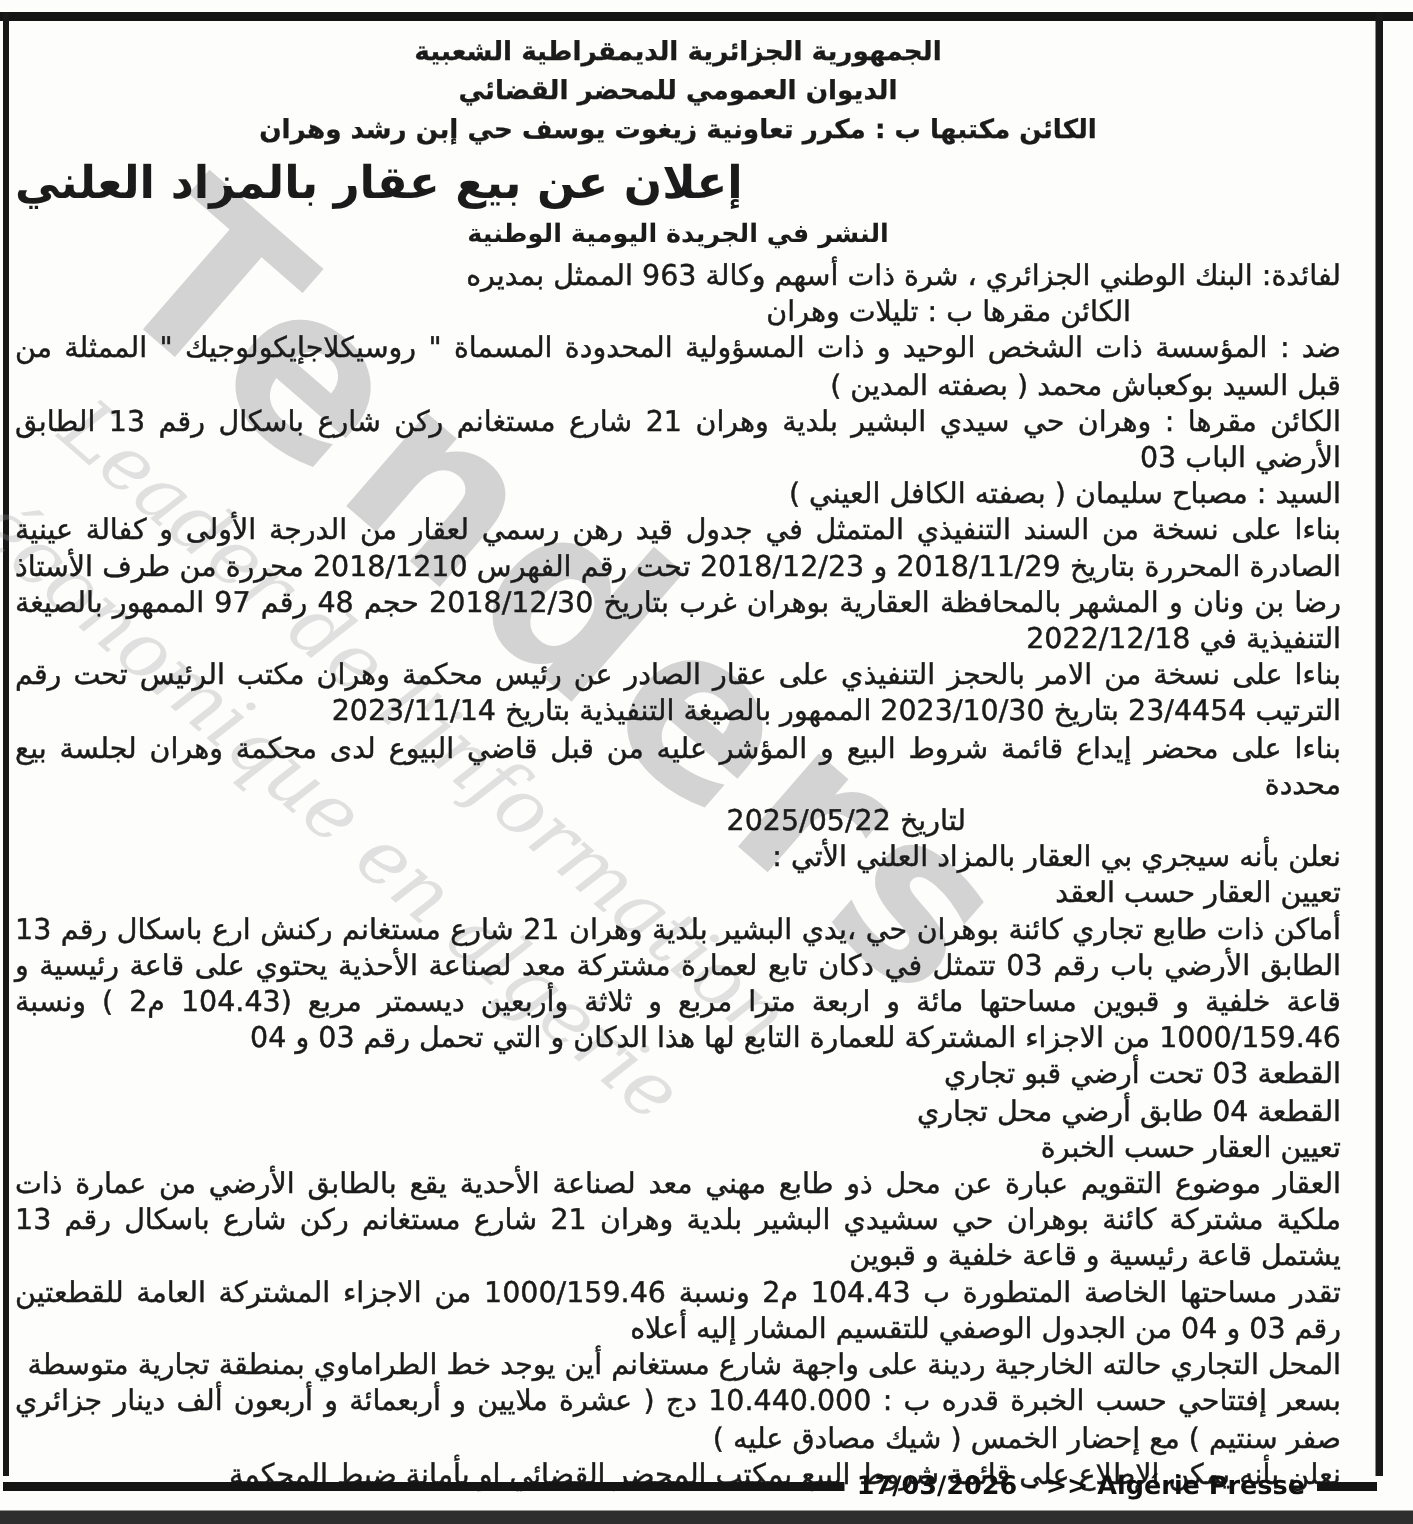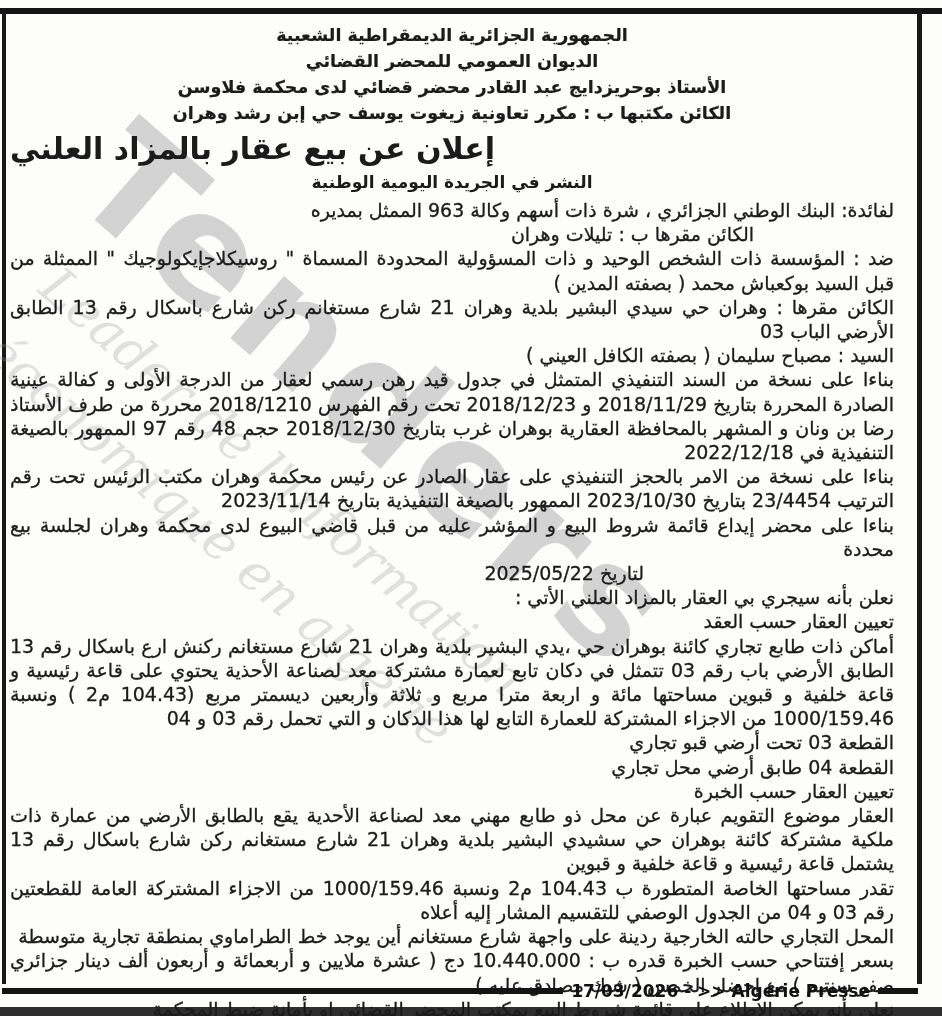--- a/index.html
+++ b/index.html
@@ -76,21 +76,20 @@
 
   <div class="watermark">
     <div class="wm-brand">Tenders</div>
     <div class="wm-tag">Leader de l'information</div>
     <div class="wm-tag">économique en algérie</div>
   </div>
 
   <div class="content">
     <div class="hline">الجمهورية الجزائرية الديمقراطية الشعبية</div>
     <div class="hline">الديوان العمومي للمحضر القضائي</div>
-    <div class="hline">الأستاذ بوحريزدايج عبد القادر محضر قضائي لدى محكمة فلاوسن</div>
     <div class="hline">الكائن مكتبها ب :  مكرر تعاونية زيغوت يوسف  حي إبن رشد وهران</div>
     <div class="title">إعلان عن بيع عقار بالمزاد العلني</div>
     <div class="subtitle">النشر في الجريدة اليومية الوطنية</div>
 
     <p class="bl j">لفائدة: البنك الوطني الجزائري ، شرة ذات أسهم وكالة 963 الممثل بمديره</p>
     <p class="bl ind140">الكائن مقرها ب : تليلات وهران</p>
     <p class="bl j">ضد : المؤسسة ذات الشخص الوحيد و ذات المسؤولية المحدودة المسماة " روسيكلاجإيكولوجيك " الممثلة من قبل السيد بوكعباش محمد ( بصفته المدين )</p>
     <p class="bl j">الكائن مقرها  : وهران حي سيدي البشير بلدية  وهران  21 شارع مستغانم ركن شارع باسكال رقم 13 الطابق الأرضي الباب 03</p>
     <p class="bl c">السيد : مصباح سليمان ( بصفته الكافل العيني )</p>
     <p class="bl j">بناءا على نسخة من السند التنفيذي المتمثل في جدول قيد رهن رسمي لعقار من الدرجة الأولى و كفالة عينية الصادرة المحررة بتاريخ  2018/11/29 و 2018/12/23 تحت رقم الفهرس 2018/1210 محررة من طرف الأستاذ رضا بن ونان  و المشهر بالمحافظة العقارية بوهران غرب بتاريخ  2018/12/30 حجم 48 رقم 97 الممهور بالصيغة التنفيذية في 2022/12/18</p>

